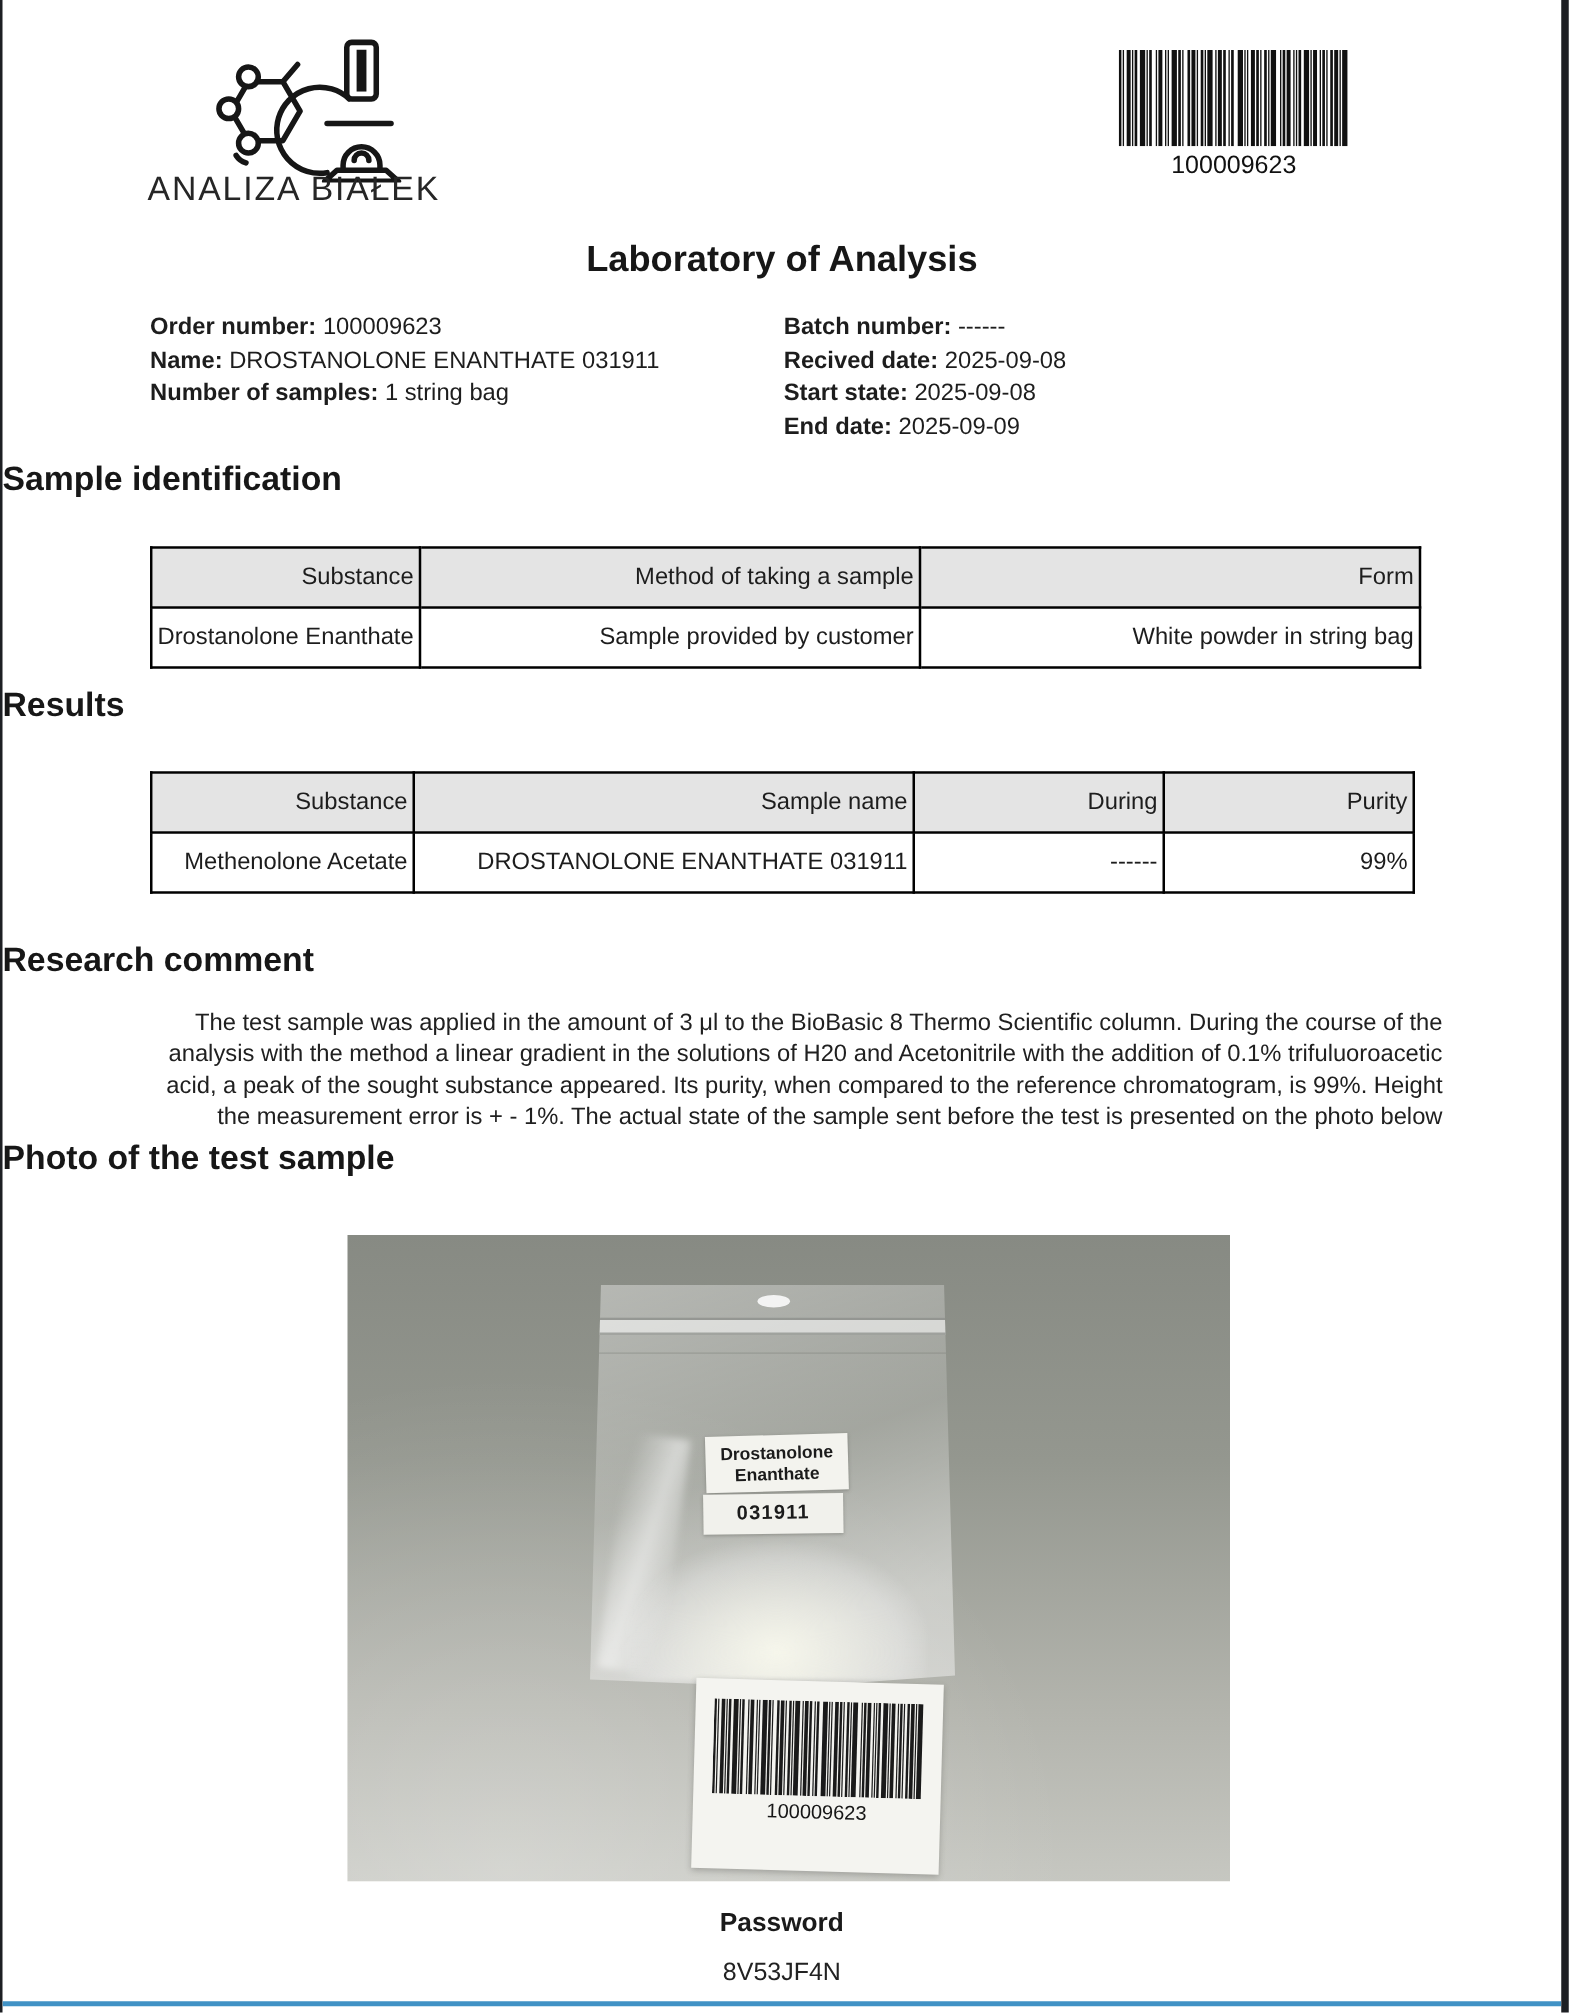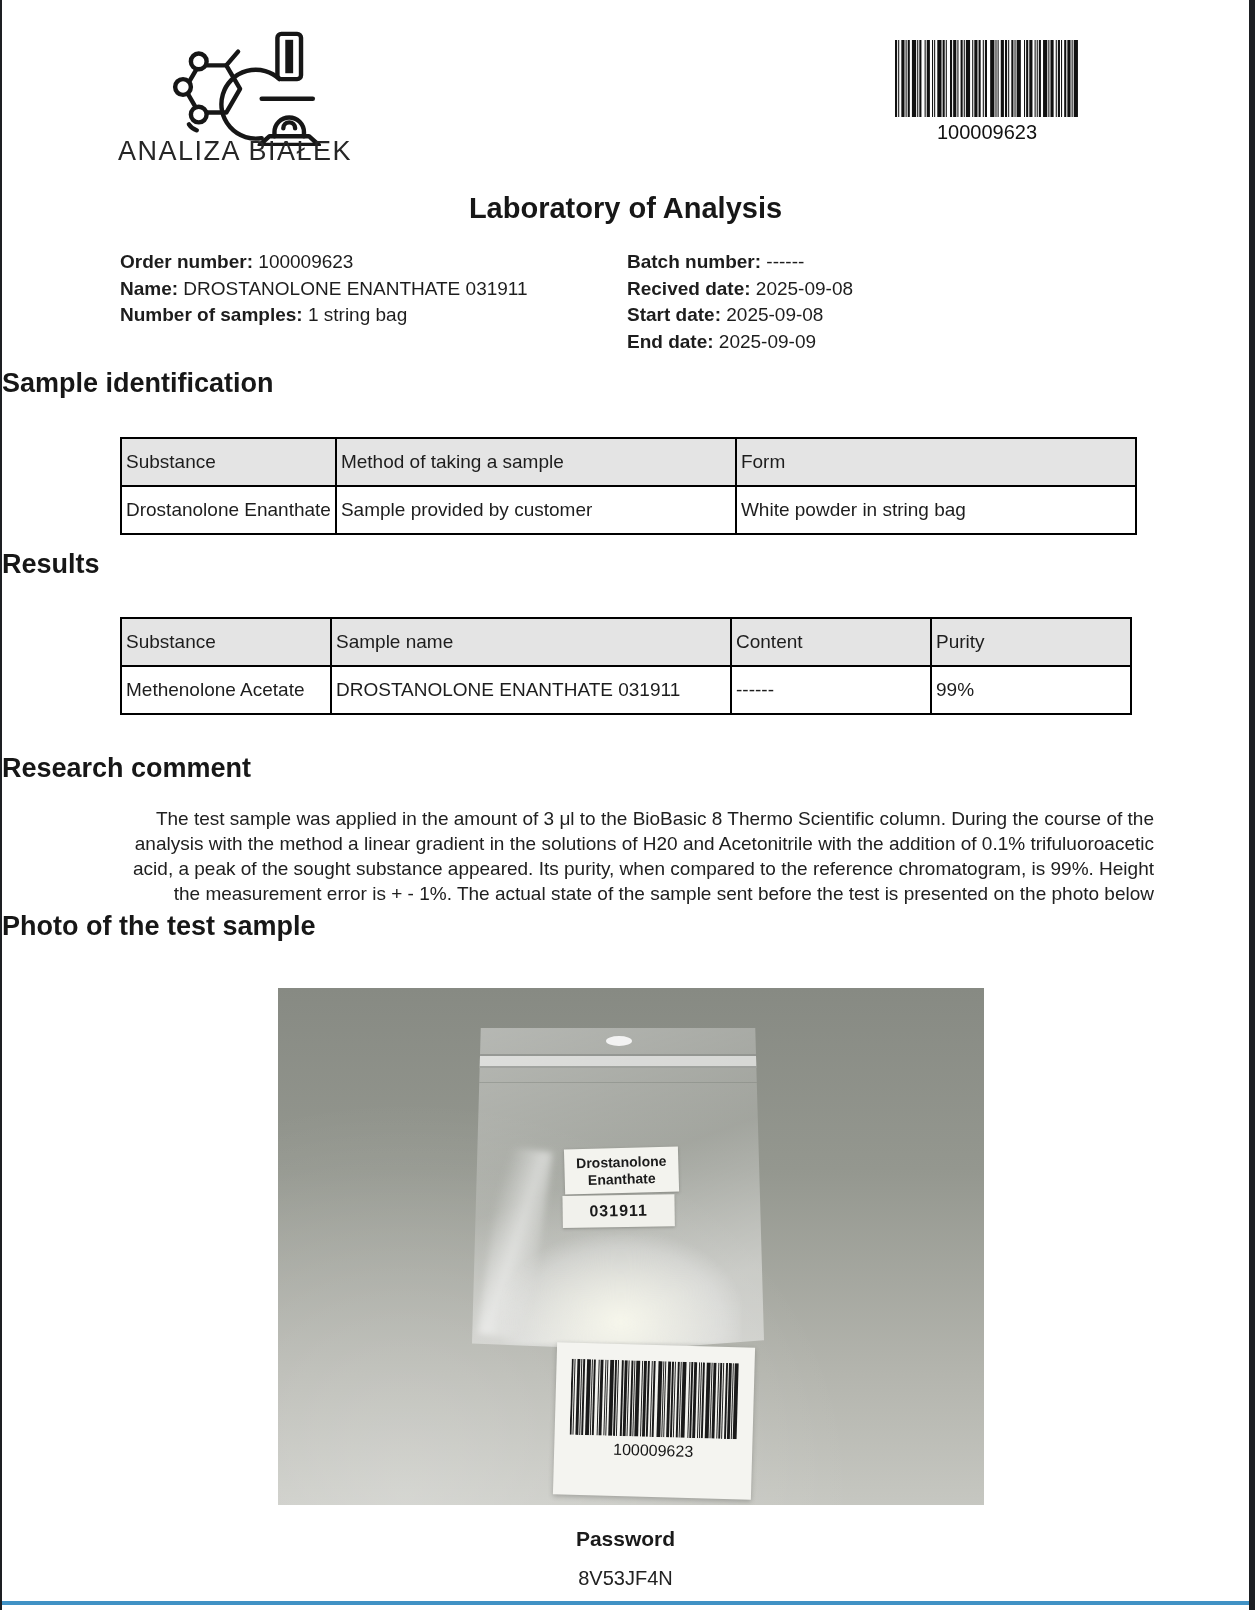--- a/index.html
+++ b/index.html
@@ -42,21 +42,21 @@
   .t-comment { top: 753px; }
   .t-photo   { top: 911px; }
 
   table.grid {
     position: absolute; left: 118px; border-collapse: collapse;
     font-size: 19px; color: #1d1d1d; table-layout: fixed;
   }
   .grid-1 { top: 437px; }
   .grid-2 { top: 617px; }
   table.grid th, table.grid td {
-    border: 2px solid #000; text-align: left; height: 48px;
+    border: 2px solid #000; text-align: right; height: 48px;
     padding: 0 4px; overflow: hidden; white-space: nowrap;
   }
   table.grid th { background: #e4e4e4; font-weight: 400; }
 
   .comment-text {
     left: 118px; top: 806px; width: 1034px;
     font-size: 19px; line-height: 25px; color: #202020; text-align: right;
   }
 
   
@@ -215,21 +215,21 @@
 <div class="abs doc-title">Laboratory of Analysis</div>
 
 <div class="abs info-col info-left">
   <div><b>Order number:</b><span> 100009623</span></div>
   <div><b>Name:</b><span> DROSTANOLONE ENANTHATE 031911</span></div>
   <div><b>Number of samples:</b><span> 1 string bag</span></div>
 </div>
 <div class="abs info-col info-right">
   <div><b>Batch number:</b><span> ------</span></div>
   <div><b>Recived date:</b><span> 2025-09-08</span></div>
-  <div><b>Start date:</b><span> 2025-09-08</span></div>
+  <div><b>Start state:</b><span> 2025-09-08</span></div>
   <div><b>End date:</b><span> 2025-09-09</span></div>
 </div>
 
 <div class="abs section-title t-sample">Sample identification</div>
 <table class="grid grid-1">
   <colgroup>
       <col style="width:210px">
       <col style="width:400px">
       <col style="width:400px">
     </colgroup>
@@ -252,21 +252,21 @@
   <colgroup>
       <col style="width:210px">
       <col style="width:400px">
       <col style="width:200px">
       <col style="width:200px">
     </colgroup>
   <tbody>
       <tr>
     <th>Substance</th>
     <th>Sample name</th>
-    <th>Content</th>
+    <th>During</th>
     <th>Purity</th>
   </tr>
   <tr>
     <td>Methenolone Acetate</td>
     <td>DROSTANOLONE ENANTHATE 031911</td>
     <td>------</td>
     <td>99%</td>
   </tr>
 </tbody>
   </table>

